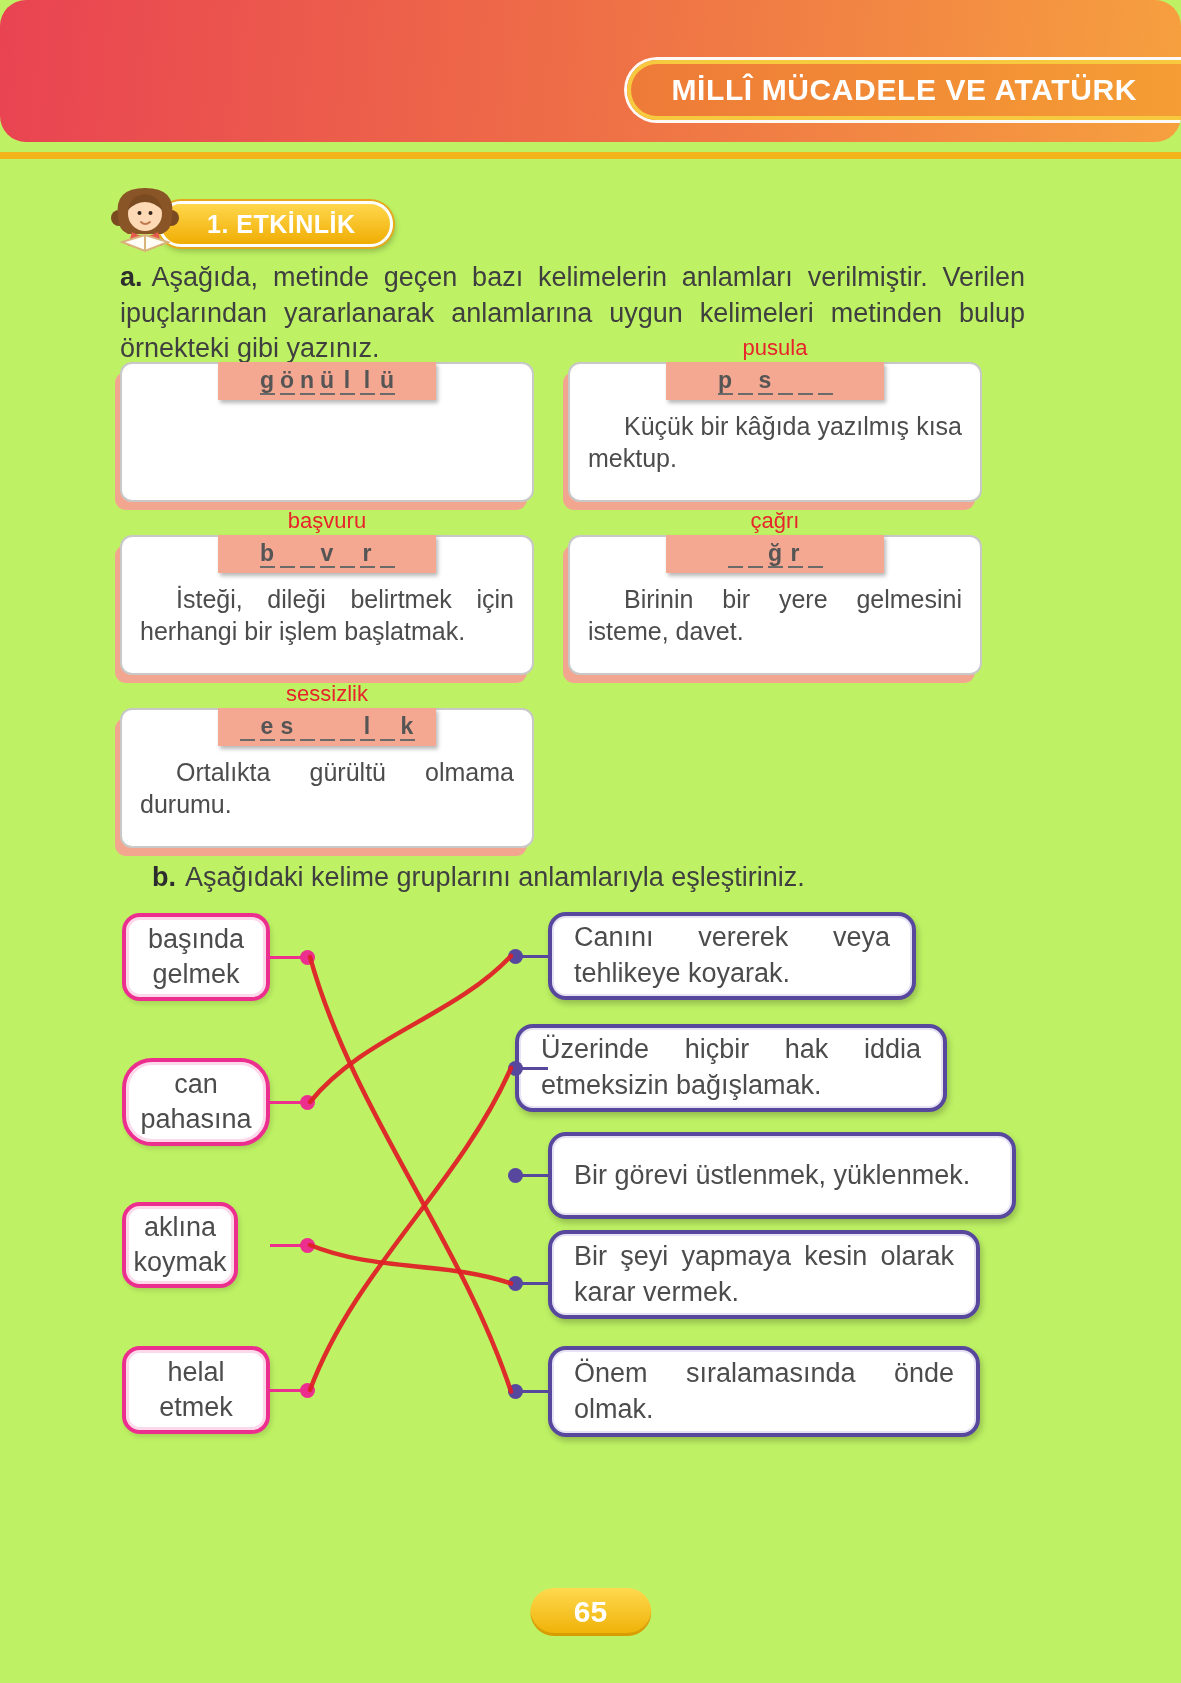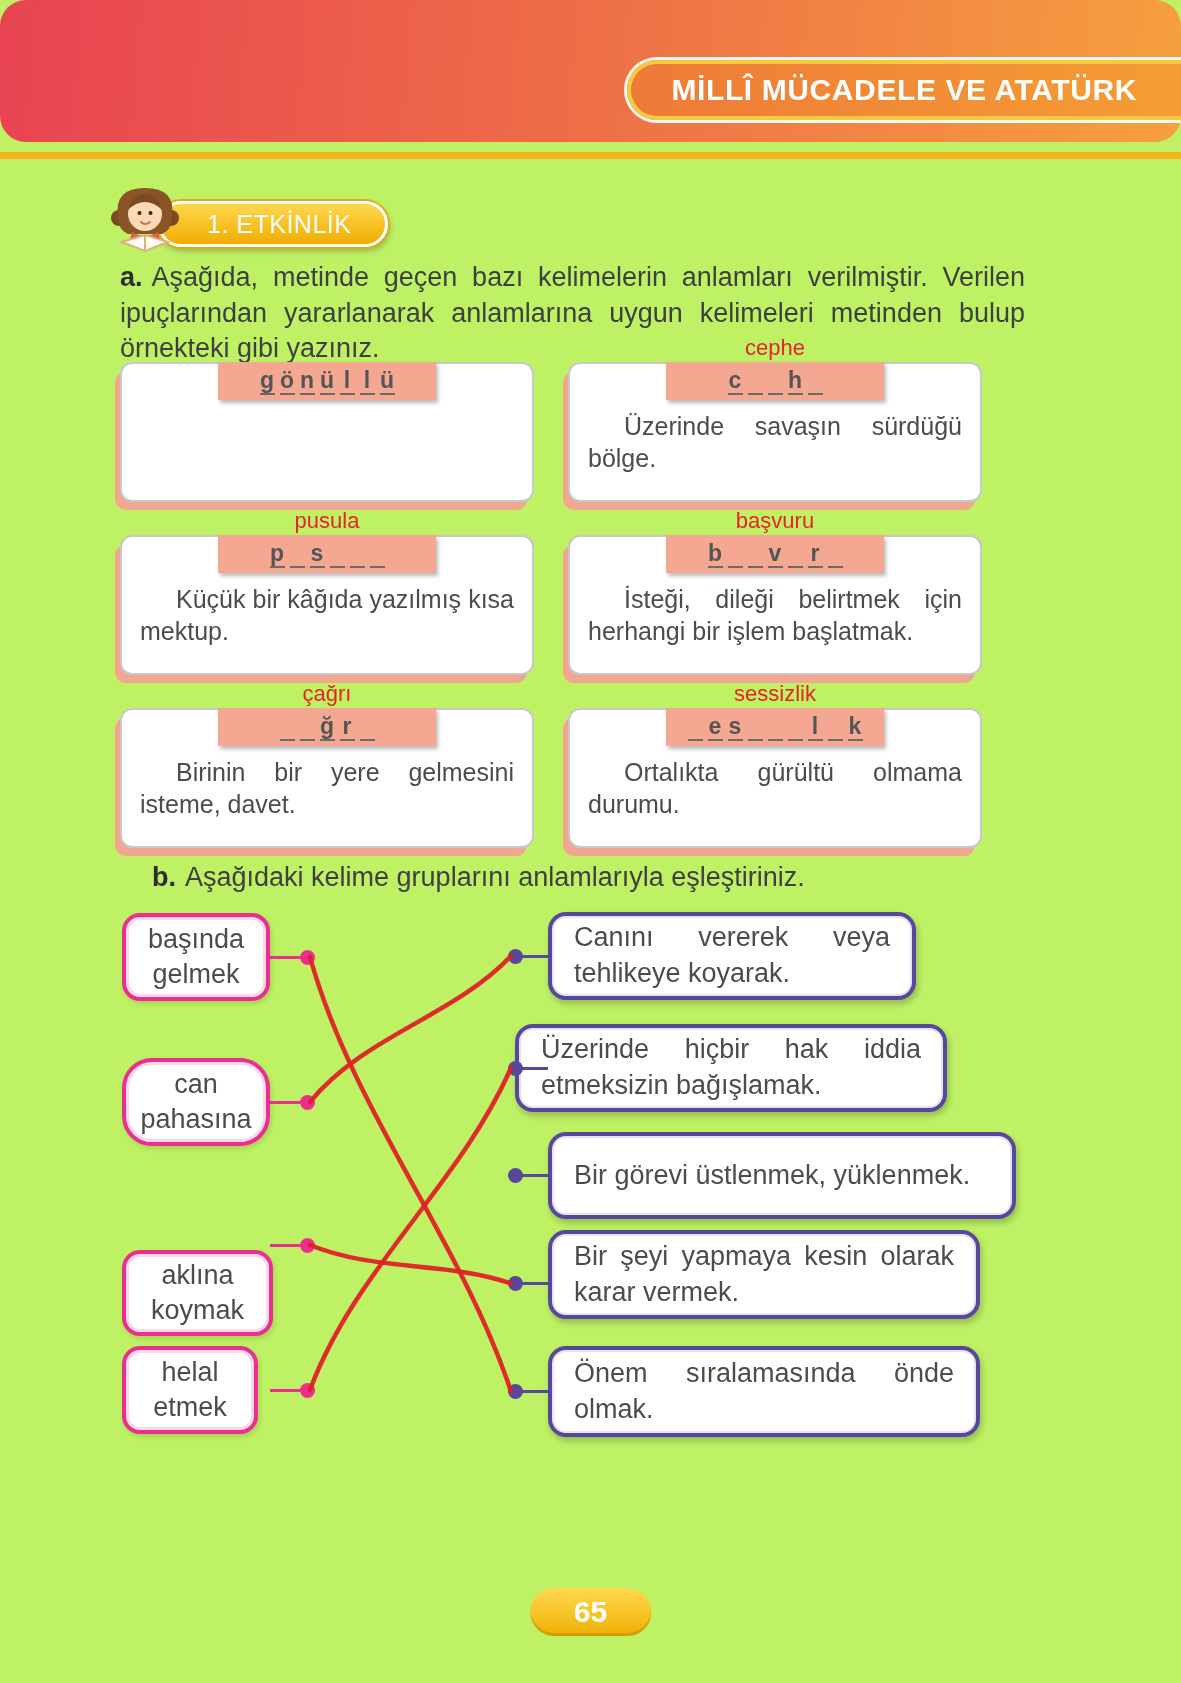--- a/index.html
+++ b/index.html
@@ -17,21 +17,21 @@
           box-shadow:0 0 0 3px rgba(255,255,255,.95);}
   #title-pill span{font-size:30px;font-weight:bold;color:#fff;letter-spacing:.6px;white-space:nowrap;}
   #gold-rule{position:absolute;top:152px;left:0;width:100%;height:7px;background:#f3b31b;}
 
   
   #mascot{position:absolute;left:102px;top:182px;width:86px;height:78px;z-index:3;}
   #activity-badge{position:absolute;left:158px;top:201px;height:46px;display:flex;align-items:center;
           padding:0 34px 0 46px;background:linear-gradient(#ffd74d,#f0ad03);
           border:3px solid #fff;border-radius:26px;z-index:2;
           box-shadow:0 0 0 2px #e9a81c,2px 4px 6px rgba(0,0,0,.25);}
-  #activity-badge span{color:#fff;font-size:25px;font-weight:normal;letter-spacing:.5px;text-align:center;}
+  #activity-badge span{color:#fff;font-size:25px;font-weight:bold;letter-spacing:.5px;text-align:center;}
 
   
   #instr-a{position:absolute;left:120px;top:260px;width:905px;margin:0;
            font-size:27px;line-height:1.32;text-align:justify;color:#3f3f3f;}
   #instr-a b{margin-right:9px;color:#2d2d2d;}
   #instr-b{position:absolute;left:152px;top:862px;margin:0;font-size:27px;color:#3f3f3f;}
   #instr-b b{margin-right:9px;color:#2d2d2d;}
 
   
   #cards-grid{position:absolute;left:120px;top:362px;width:862px;display:grid;
@@ -119,33 +119,20 @@
             <span class="slot">ö</span>
             <span class="slot">n</span>
             <span class="slot">ü</span>
             <span class="slot">l</span>
             <span class="slot">l</span>
             <span class="slot">ü</span>
           </div>
         </div>
       </div>
       <div class="card-cell">
-        <div class="card-hint">cephe</div>
-        <div class="card">
-          <div class="answer-strip">
-            <span class="slot">c</span>
-            <span class="slot"></span>
-            <span class="slot"></span>
-            <span class="slot">h</span>
-            <span class="slot"></span>
-          </div>
-          <p class="card-def">Üzerinde savaşın sürdüğü bölge.</p>
-        </div>
-      </div>
-      <div class="card-cell">
         <div class="card-hint">pusula</div>
         <div class="card">
           <div class="answer-strip">
             <span class="slot">p</span>
             <span class="slot"></span>
             <span class="slot">s</span>
             <span class="slot"></span>
             <span class="slot"></span>
             <span class="slot"></span>
           </div>
@@ -201,24 +188,24 @@
 
   <p id="instr-b"><b>b.</b><span>Aşağıdaki kelime gruplarını anlamlarıyla eşleştiriniz.</span></p>
 
   <div id="match-area">
       <div class="pink-box" style="left: 122px; top: 913px; width: 148px; height: 88px;">başında gelmek</div>
       <div class="stem pink-stem" style="left: 270px; top: 955.5px; width: 32px;"></div>
       <div class="dot pink-dot" style="left: 299.5px; top: 949.5px;"></div>
       <div class="pink-box" style="left: 122px; top: 1058px; width: 148px; height: 88px; border-radius: 30px;">can pahasına</div>
       <div class="stem pink-stem" style="left: 270px; top: 1100.5px; width: 32px;"></div>
       <div class="dot pink-dot" style="left: 299.5px; top: 1094.5px;"></div>
-      <div class="pink-box" style="left: 122px; top: 1202px; width: 151px; height: 86px; margin-top: 48px;">aklına koymak</div>
+      <div class="pink-box" style="left: 122px; top: 1202px; width: 116px; height: 86px;">aklına koymak</div>
       <div class="stem pink-stem" style="left: 270px; top: 1243.5px; width: 32px;"></div>
       <div class="dot pink-dot" style="left: 299.5px; top: 1237.5px;"></div>
-      <div class="pink-box" style="left: 122px; top: 1346px; width: 136px; height: 88px;">helal etmek</div>
+      <div class="pink-box" style="left: 122px; top: 1346px; width: 148px; height: 88px;">helal etmek</div>
       <div class="stem pink-stem" style="left: 270px; top: 1388.5px; width: 32px;"></div>
       <div class="dot pink-dot" style="left: 299.5px; top: 1382.5px;"></div>
       <div class="purple-box" style="left: 548px; top: 912px; width: 368px; height: 88px;">Canını vererek veya tehlikeye koyarak.</div>
       <div class="stem purple-stem" style="left: 515px; top: 954.5px; width: 33px;"></div>
       <div class="dot purple-dot" style="left: 507.5px; top: 948.5px;"></div>
       <div class="purple-box" style="left: 515px; top: 1024px; width: 432px; height: 88px;">Üzerinde hiçbir hak iddia etmeksizin bağışlamak.</div>
       <div class="stem purple-stem" style="left: 515px; top: 1066.5px; width: 33px;"></div>
       <div class="dot purple-dot" style="left: 507.5px; top: 1060.5px;"></div>
       <div class="purple-box" style="left: 548px; top: 1132px; width: 468px; height: 87px;">Bir görevi üstlenmek, yüklenmek.</div>
       <div class="stem purple-stem" style="left: 515px; top: 1174px; width: 33px;"></div>

